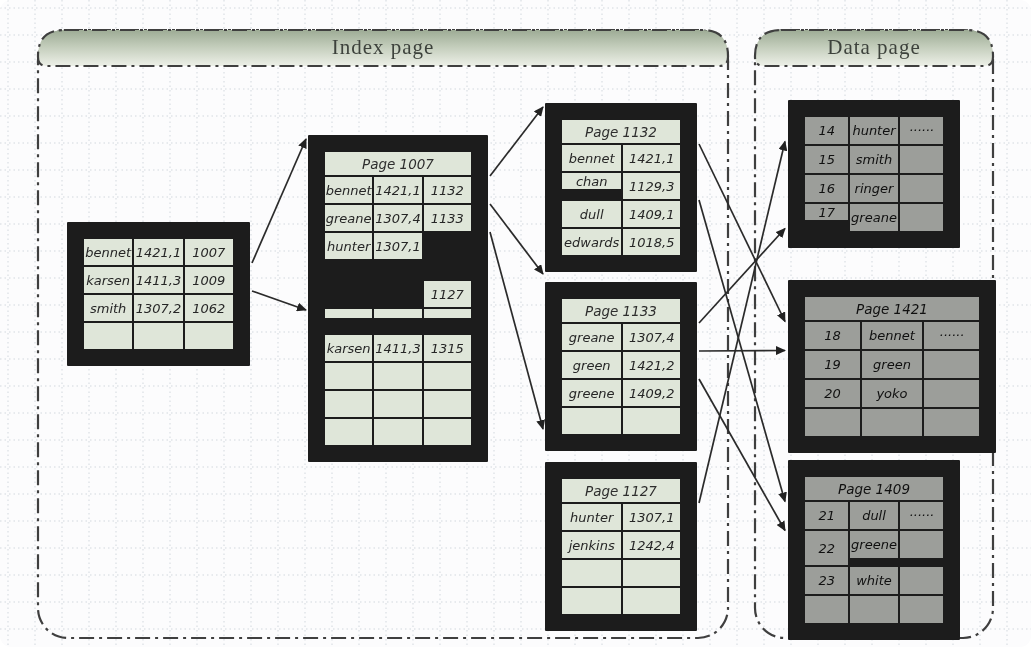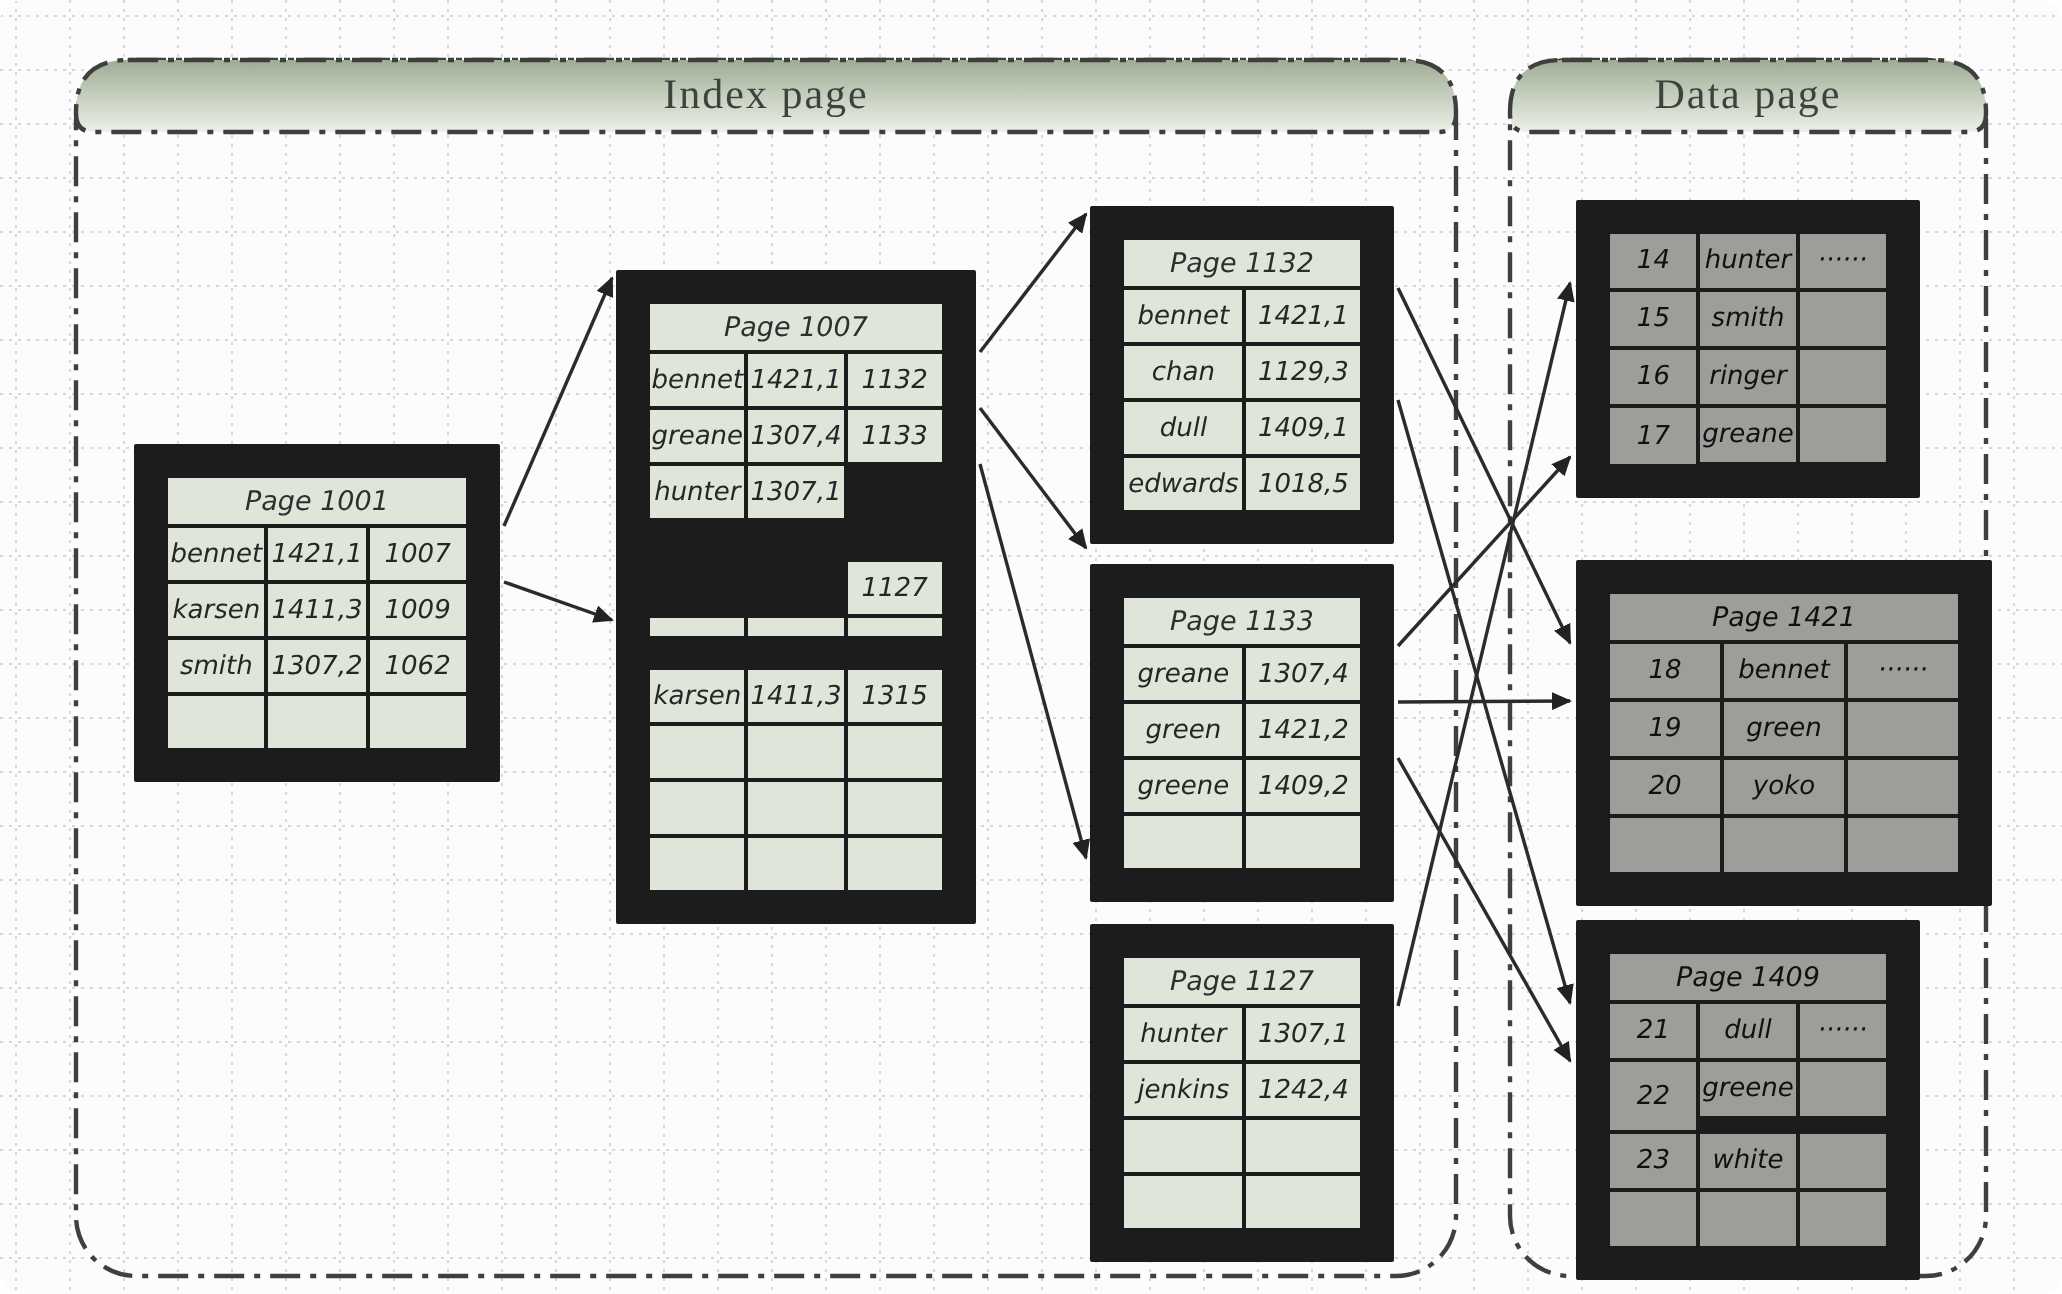--- a/index.html
+++ b/index.html
@@ -76,21 +76,20 @@
         <line x1="699" y1="379" x2="785" y2="530.5" stroke="#2b2b2b" stroke-width="1.7" marker-end="url(#ah)"></line>
         <line x1="699" y1="503" x2="785" y2="141.5" stroke="#2b2b2b" stroke-width="1.7" marker-end="url(#ah)"></line>
       </g>
   </svg>
 
   <div class="cap-label" id="cap-index">Index page</div>
   <div class="cap-label" id="cap-data">Data page</div>
 
   <div class="page-host" style="left: 67px; top: 222px; width: 183px;">
       <div class="page-grid index-page" style="grid-template-columns: 1fr 1fr 1fr;">
-        <div class="page-title" style="height: 23px; grid-column: 1 / -1;">Page 1001</div>
         <div class="cell" style="height: 26px;">bennet</div>
         <div class="cell" style="height: 26px;">1421,1</div>
         <div class="cell" style="height: 26px;">1007</div>
         <div class="cell" style="height: 26px;">karsen</div>
         <div class="cell" style="height: 26px;">1411,3</div>
         <div class="cell" style="height: 26px;">1009</div>
         <div class="cell" style="height: 26px;">smith</div>
         <div class="cell" style="height: 26px;">1307,2</div>
         <div class="cell" style="height: 26px;">1062</div>
         <div class="cell" style="height: 26px;"></div>
@@ -129,21 +128,21 @@
         <div class="cell" style="height: 26px;"></div>
         <div class="cell" style="height: 26px;"></div>
         <div class="cell" style="height: 26px;"></div>
       </div>
     </div>
   <div class="page-host" style="left: 545px; top: 103px; width: 152px;">
       <div class="page-grid index-page" style="grid-template-columns: 1.05fr 1fr;">
         <div class="page-title" style="height: 23px; grid-column: 1 / -1;">Page 1132</div>
         <div class="cell" style="height: 26px;">bennet</div>
         <div class="cell" style="height: 26px;">1421,1</div>
-        <div class="cell" style="height: 26px;">chan</div>
+        <div class="cell" style="height: 16px;">chan</div>
         <div class="cell" style="height: 26px;">1129,3</div>
         <div class="cell" style="height: 26px;">dull</div>
         <div class="cell" style="height: 26px;">1409,1</div>
         <div class="cell" style="height: 26px;">edwards</div>
         <div class="cell" style="height: 26px;">1018,5</div>
       </div>
     </div>
   <div class="page-host" style="left: 545px; top: 282px; width: 152px;">
       <div class="page-grid index-page" style="grid-template-columns: 1.05fr 1fr;">
         <div class="page-title" style="height: 23px; grid-column: 1 / -1;">Page 1133</div>
@@ -174,21 +173,21 @@
       <div class="page-grid data-page" style="grid-template-columns: 0.92fr 1fr 0.92fr;">
         <div class="cell" style="height: 27px;">14</div>
         <div class="cell" style="height: 27px;">hunter</div>
         <div class="cell" style="height: 27px;">······</div>
         <div class="cell" style="height: 27px;">15</div>
         <div class="cell" style="height: 27px;">smith</div>
         <div class="cell" style="height: 27px;"></div>
         <div class="cell" style="height: 27px;">16</div>
         <div class="cell" style="height: 27px;">ringer</div>
         <div class="cell" style="height: 27px;"></div>
-        <div class="cell" style="height: 28px;">17</div>
+        <div class="cell" style="height: 16px;">17</div>
         <div class="cell" style="height: 27px;">greane</div>
         <div class="cell" style="height: 27px;"></div>
       </div>
     </div>
   <div class="page-host" style="left: 788px; top: 280px; width: 208px;">
       <div class="page-grid data-page" style="grid-template-columns: 0.92fr 1fr 0.92fr;">
         <div class="page-title" style="height: 23px; grid-column: 1 / -1;">Page 1421</div>
         <div class="cell" style="height: 27px;">18</div>
         <div class="cell" style="height: 27px;">bennet</div>
         <div class="cell" style="height: 27px;">······</div>

